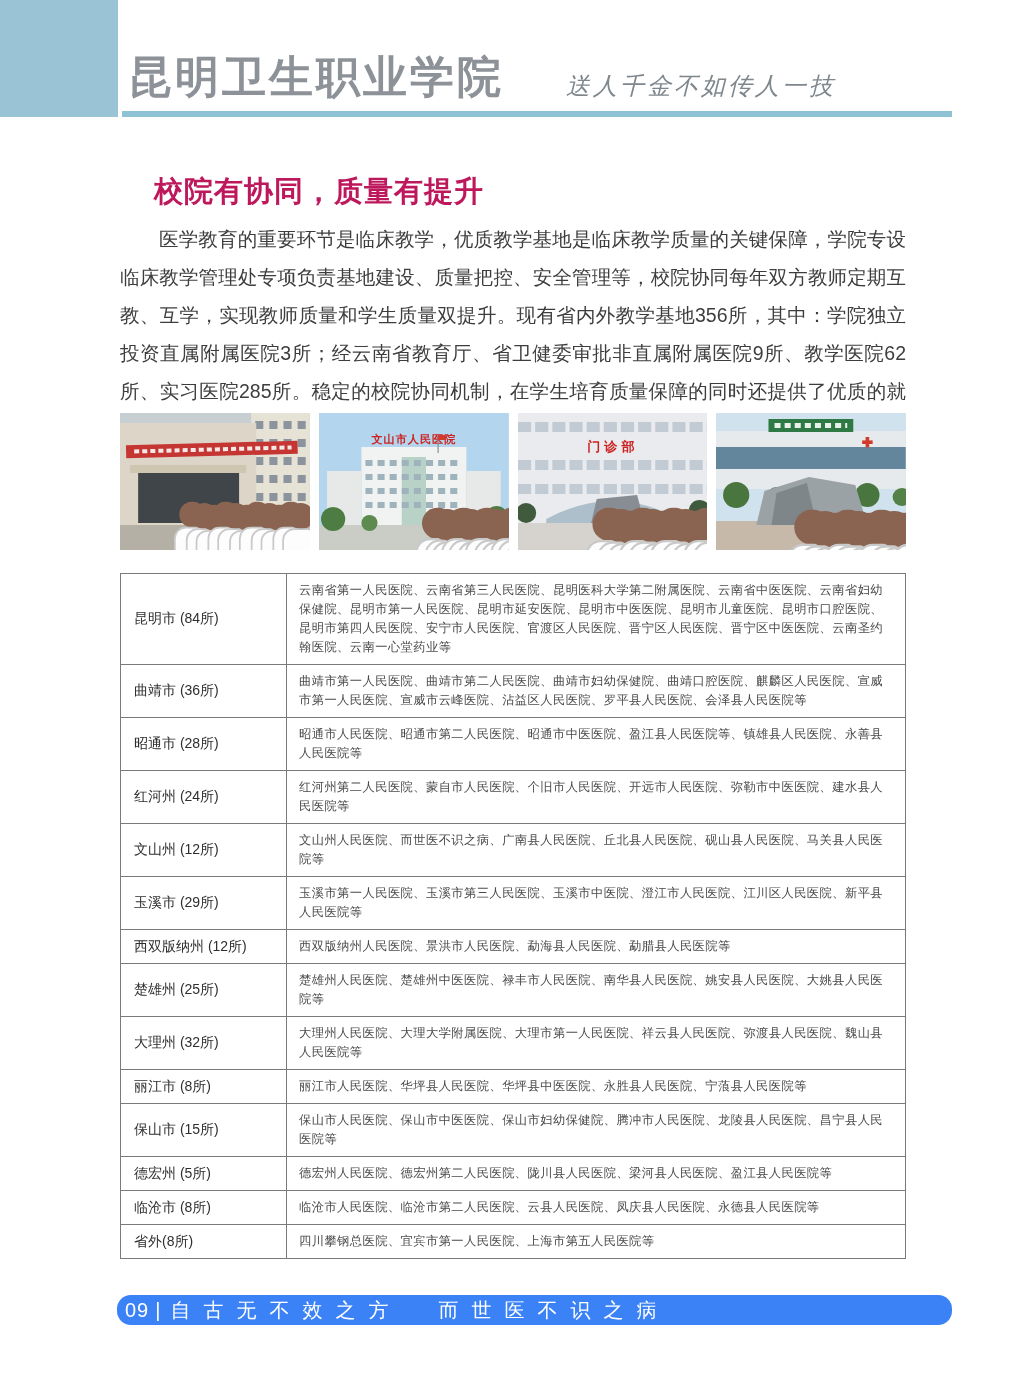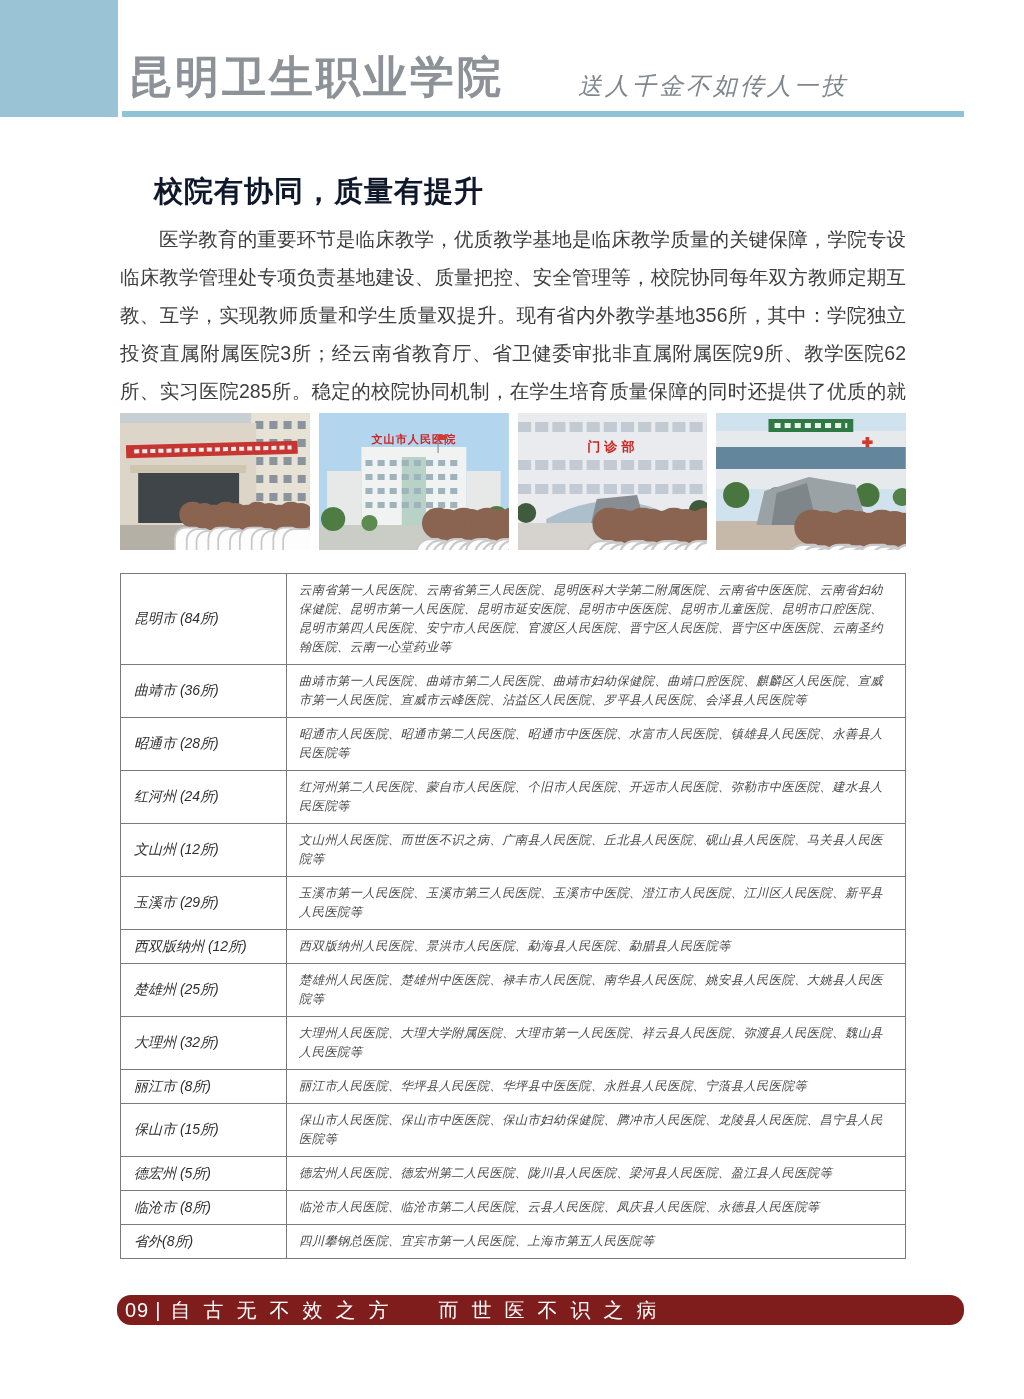--- a/index.html
+++ b/index.html
@@ -1,57 +1,57 @@
 <!DOCTYPE html>
 <html><head>
 <meta charset="utf-8">
 <style>
   html,body{margin:0;padding:0;background:#ffffff;}
   .page{
     position:relative;width:952px;height:1399px;background:#ffffff;
-    font-family:"Liberation Sans",sans-serif;overflow:hidden;padding-left:12px;
+    font-family:"Liberation Sans",sans-serif;overflow:hidden;
   }
   
   .corner-block{position:absolute;left:0;top:0;width:118px;height:117px;background:#9ac4d6;}
   .college-name{
     position:absolute;left:128px;top:48px;font-family:"DejaVu Serif",serif;
     font-size:44px;font-weight:700;color:#8d9298;letter-spacing:3px;white-space:nowrap;
   }
   .slogan{
     position:absolute;right:116px;top:70px;font-family:Liberation Serif, serif;font-style:italic;
     font-size:24px;color:#7f878d;letter-spacing:3px;white-space:nowrap;
   }
   .header-rule{position:absolute;left:122px;top:111px;right:0;height:6px;background:#8fc2d4;}
   
   .article-title{
-    position:absolute;left:154px;top:172px;font-size:29px;font-weight:700;color:#0f172a;
+    position:absolute;left:154px;top:172px;font-size:29px;font-weight:700;color:#be185d;
     letter-spacing:1px;white-space:nowrap;font-family:Liberation Serif, serif;
   }
   .article-paragraph{
     position:absolute;left:120px;top:220px;width:786px;
     font-size:19.5px;line-height:38px;color:#3d3d3d;text-align:justify;text-indent:2em;
   }
   
   .photo-strip{position:absolute;left:120px;top:413px;width:786px;height:137px;display:flex;gap:9px;}
   .photo{flex:1;height:137px;overflow:hidden;background:#dfe4e6;}
   .photo svg{display:block;width:100%;height:100%;}
   
   .bases-table{
     position:absolute;left:120px;top:573px;width:786px;border-collapse:collapse;
   }
-  .bases-table td{border:1px solid #7a7a7a;vertical-align:middle;font-style:italic;}
+  .bases-table td{border:1px solid #7a7a7a;vertical-align:middle;}
   td.region{
     width:146px;padding:7px 6px 7px 13px;font-size:14px;color:#2e2e2e;white-space:nowrap;
   }
   td.hospitals{
     padding:7px 12px;font-size:12.3px;line-height:19px;color:#4a4a4a;letter-spacing:0.4px;
   }
   
   .footer-bar{
-    position:absolute;left:117px;top:1295px;right:0;height:30px;background:#7f1d1d;
+    position:absolute;left:117px;top:1295px;right:0;height:30px;background:#3b82f6;
     display:flex;align-items:center;color:#ffffff;border-radius:14px;
   }
   .page-number{font-size:20px;margin-left:8px;letter-spacing:1px;}
   .footer-divider{font-size:20px;margin:0 10px 0 6px;font-weight:400;}
   .footer-motto{font-size:20px;letter-spacing:13px;white-space:pre;text-align:center;}
   .hidden-defs{position:absolute;width:0;height:0;overflow:hidden;}
 </style>
 </head>
 <body>
 
@@ -247,21 +247,21 @@
       <tr>
           <td class="region">昆明市 (84所)</td>
           <td class="hospitals">云南省第一人民医院、云南省第三人民医院、昆明医科大学第二附属医院、云南省中医医院、云南省妇幼保健院、昆明市第一人民医院、昆明市延安医院、昆明市中医医院、昆明市儿童医院、昆明市口腔医院、昆明市第四人民医院、安宁市人民医院、官渡区人民医院、晋宁区人民医院、晋宁区中医医院、云南圣约翰医院、云南一心堂药业等</td>
         </tr>
       <tr>
           <td class="region">曲靖市 (36所)</td>
           <td class="hospitals">曲靖市第一人民医院、曲靖市第二人民医院、曲靖市妇幼保健院、曲靖口腔医院、麒麟区人民医院、宣威市第一人民医院、宣威市云峰医院、沾益区人民医院、罗平县人民医院、会泽县人民医院等</td>
         </tr>
       <tr>
           <td class="region">昭通市 (28所)</td>
-          <td class="hospitals">昭通市人民医院、昭通市第二人民医院、昭通市中医医院、水富市人民医院、镇雄县人民医院、永善县人民医院等</td>
+          <td class="hospitals">昭通市人民医院、昭通市第二人民医院、昭通市中医医院、盈江县人民医院等、镇雄县人民医院、永善县人民医院等</td>
         </tr>
       <tr>
           <td class="region">红河州 (24所)</td>
           <td class="hospitals">红河州第二人民医院、蒙自市人民医院、个旧市人民医院、开远市人民医院、弥勒市中医医院、建水县人民医院等</td>
         </tr>
       <tr>
           <td class="region">文山州 (12所)</td>
           <td class="hospitals">文山州人民医院、而世医不识之病、广南县人民医院、丘北县人民医院、砚山县人民医院、马关县人民医院等</td>
         </tr>
       <tr>

